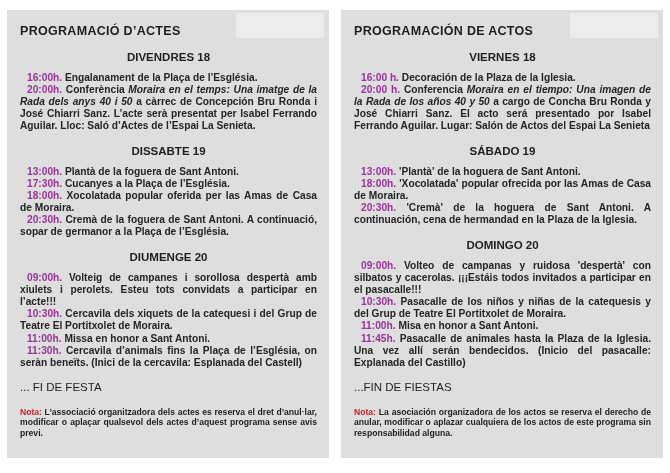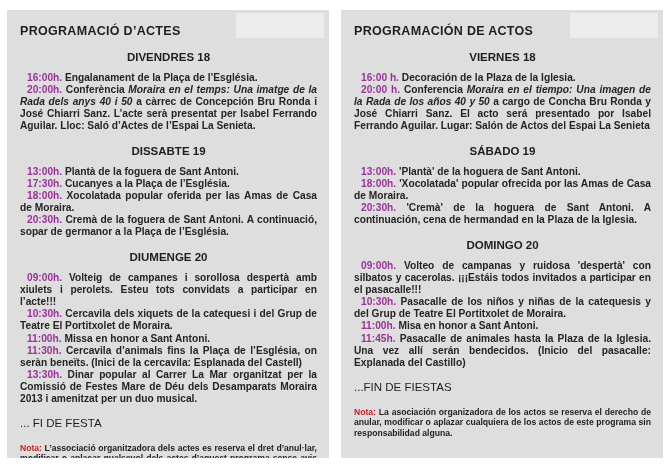--- a/index.html
+++ b/index.html
@@ -106,21 +106,20 @@
         <p class="event"><span class="time">17:30h.</span> <span class="plain">Cucanyes a la Plaça de l’Església.</span></p>
         <p class="event"><span class="time">18:00h.</span> <span class="plain">Xocolatada popular oferida per las Amas de Casa de Moraira.</span></p>
         <p class="event"><span class="time">20:30h.</span> <span class="plain">Cremà de la foguera de Sant Antoni. A continuació, sopar de germanor a la Plaça de l’Església.</span></p>
       </div>
       <h3 class="day-heading">DIUMENGE 20</h3>
       <div class="events">
         <p class="event"><span class="time">09:00h.</span> <span class="plain">Volteig de campanes i sorollosa despertà amb xiulets i perolets. Esteu tots convidats a participar en l’acte!!!</span></p>
         <p class="event"><span class="time">10:30h.</span> <span class="plain">Cercavila dels xiquets de la catequesi i del Grup de Teatre El Portitxolet de Moraira.</span></p>
         <p class="event"><span class="time">11:00h.</span> <span class="plain">Missa en honor a Sant Antoni.</span></p>
         <p class="event"><span class="time">11:30h.</span> <span class="plain">Cercavila d’animals fins la Plaça de l’Església, on seràn beneïts. (Inici de la cercavila: Esplanada del Castell)</span></p>
-        <p class="event"><span class="time">13:30h.</span> <span class="plain">Dinar popular al Carrer La Mar organitzat per la Comissió de Festes Mare de Déu dels Desamparats Moraira 2013 i amenitzat per un duo musical.</span></p>
       </div>
       <p class="closing">... FI DE FESTA</p>
       <p class="note"><span class="note-label">Nota:</span><span class="note-text"> L’associació organitzadora dels actes es reserva el dret d’anul·lar, modificar o aplaçar qualsevol dels actes d’aquest programa sense avis previ.</span></p>
     </section>
     <section class="program-panel">
       <div class="scan-artifact"></div>
       <h2 class="panel-title">PROGRAMACIÓN DE ACTOS</h2>
       <h3 class="day-heading">VIERNES 18</h3>
       <div class="events">
         <p class="event"><span class="time">16:00 h.</span> <span class="plain">Decoración de la Plaza de la Iglesia.</span></p>

